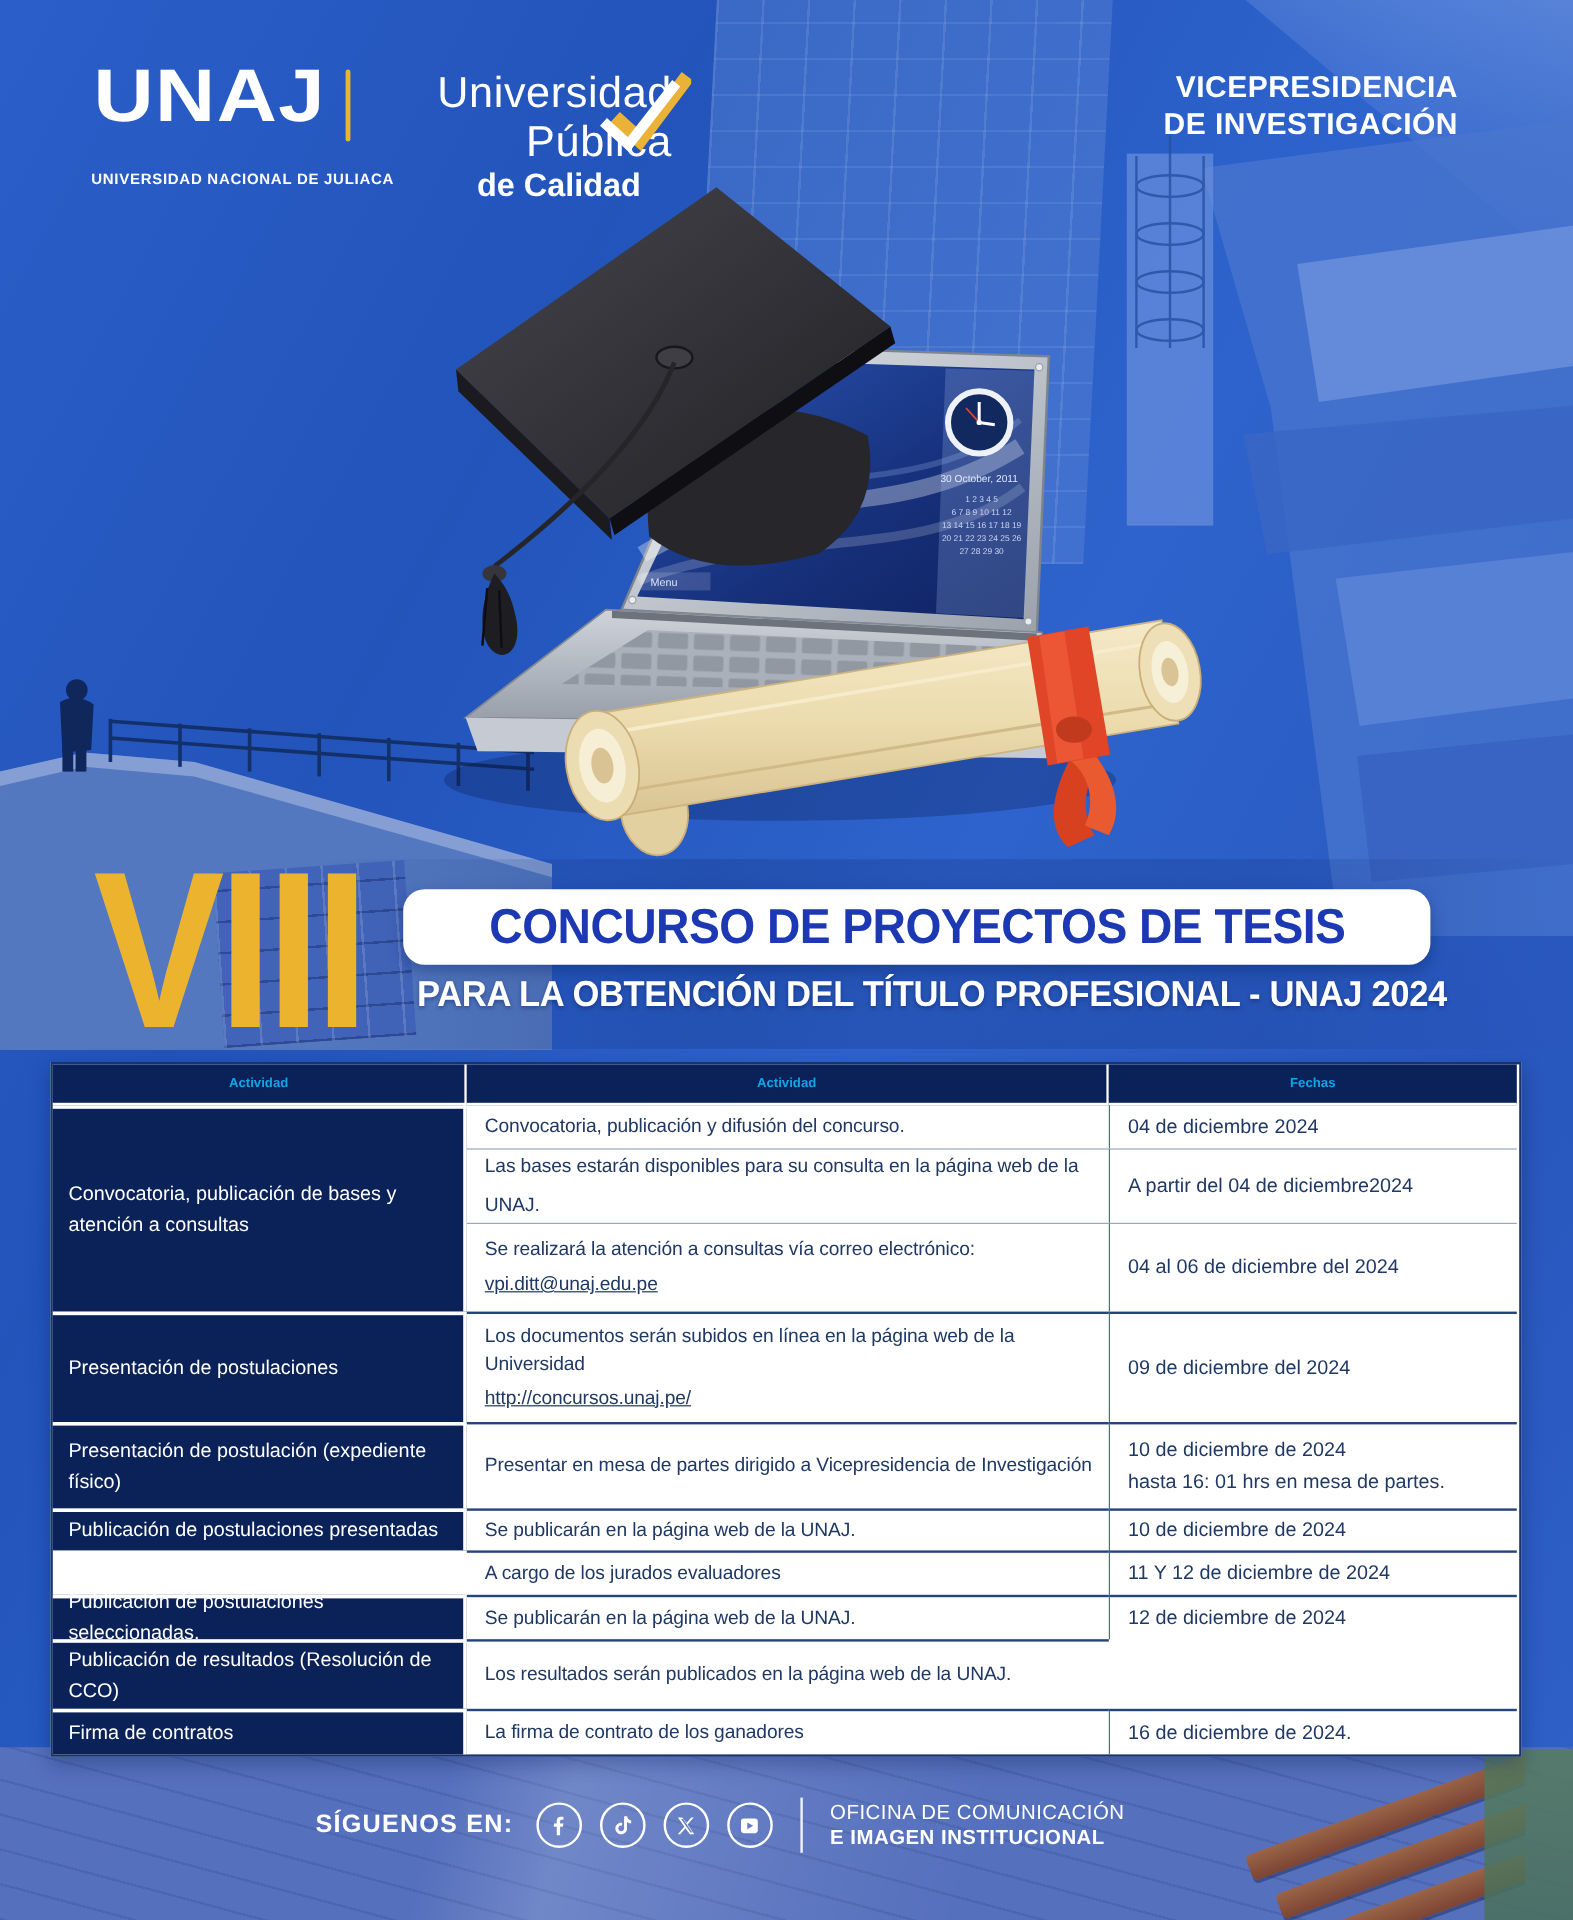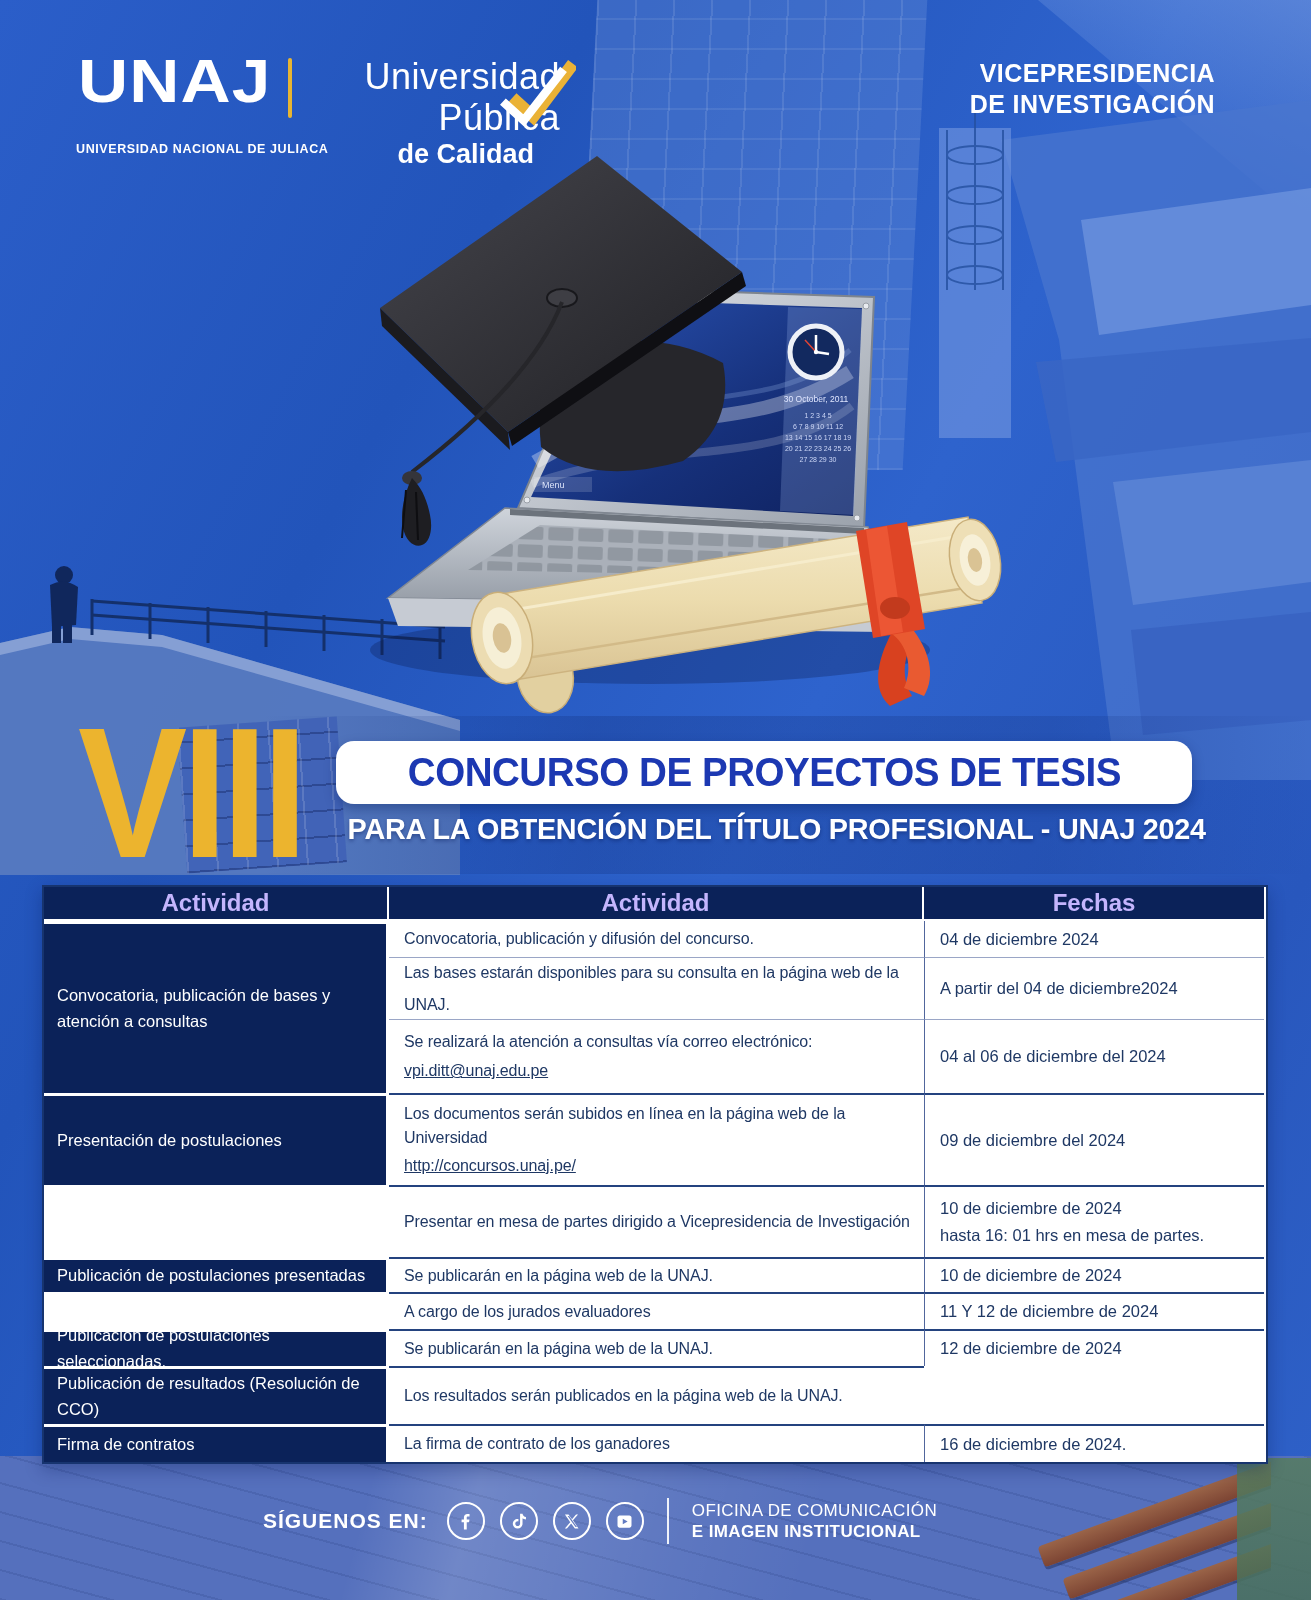--- a/index.html
+++ b/index.html
@@ -51,21 +51,21 @@
   .subtitle{left:330px;top:812px;width:880px;text-align:center;color:#fff;font-size:30px;font-weight:900;
     letter-spacing:-.3px;transform:scaleX(.96);transform-origin:center;white-space:nowrap;
     text-shadow:0 2px 4px rgba(0,20,80,.4);}
 
   
   .sched{left:42px;top:885px;width:1226px;background:#fff;border:2px solid #17346f;
     box-shadow:0 6px 16px rgba(0,20,80,.3);display:grid;box-sizing:border-box;
     grid-template-columns:345px 535px 340px;
     grid-template-rows:34px 36px 62px 74px 92px 72px 35px 37px 37px 58px 38px;}
   .cell{box-sizing:border-box;display:flex;align-items:center;}
-  .hcell{background:#0b2259;color:#c4b5fd;font-weight:700;font-size:24px;justify-content:center;
+  .hcell{background:#0b2259;color:#0ea5e9;font-weight:700;font-size:11px;justify-content:center;
     border-bottom:2px solid #fff;}
   .hcell.hr{border-right:2px solid #fff;}
   .acell{background:#0b2259;color:#fff;font-size:16.5px;padding:4px 10px 4px 13px;line-height:1.55;
     border-right:3px solid #fff;border-top:3px solid #fff;}
   .dcell{color:#1f3864;font-size:16px;padding:4px 12px 4px 15px;line-height:1.5;letter-spacing:-.1px;}
   .fcell{color:#1f3864;font-size:16.5px;padding:4px 8px 4px 15px;border-left:1.5px solid #51669c;}
   .sep-thin{border-top:1px solid #9aa6c6;}
   .sep-thick{border-top:2px solid #24437f;}
   .col2{display:flex;flex-direction:column;justify-content:space-evenly;align-items:flex-start;}
   .lh-wide{line-height:1.95;}
@@ -291,20 +291,21 @@
     </div>
     <div class="cell fcell sep-thin" style="grid-row:4;grid-column:3">04 al 06 de diciembre del 2024</div>
 
     <div class="cell acell" style="grid-row:5;grid-column:1">Presentación de postulaciones</div>
     <div class="cell dcell col2 sep-thick" style="grid-row:5;grid-column:2">
       <span>Los documentos serán subidos en línea en la página web de la Universidad</span>
       <span class="linktext">http://concursos.unaj.pe/</span>
     </div>
     <div class="cell fcell sep-thick" style="grid-row:5;grid-column:3">09 de diciembre del 2024</div>
 
+    <div class="cell acell" style="grid-row:6;grid-column:1">Presentación de postulación (expediente físico)</div>
     <div class="cell dcell sep-thick" style="grid-row:6;grid-column:2">Presentar en mesa de partes dirigido a Vicepresidencia de Investigación</div>
     <div class="cell fcell col2 sep-thick" style="grid-row:6;grid-column:3">
       <span>10 de diciembre de 2024</span>
       <span>hasta 16: 01 hrs en mesa de partes.</span>
     </div>
 
     <div class="cell acell" style="grid-row:7;grid-column:1">Publicación de postulaciones presentadas</div>
     <div class="cell dcell sep-thick" style="grid-row:7;grid-column:2">Se publicarán en la página web de la UNAJ.</div>
     <div class="cell fcell sep-thick" style="grid-row:7;grid-column:3">10 de diciembre de 2024</div>
 

